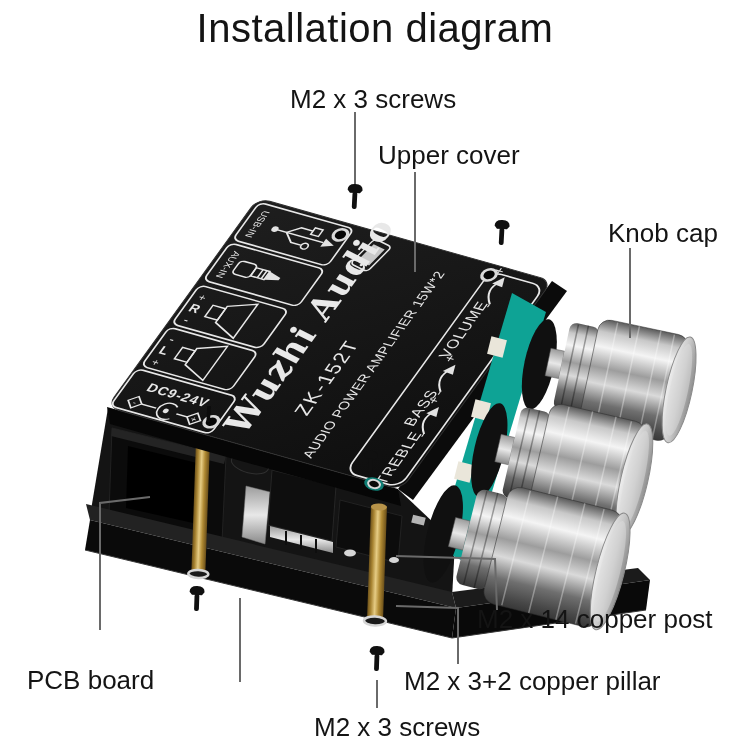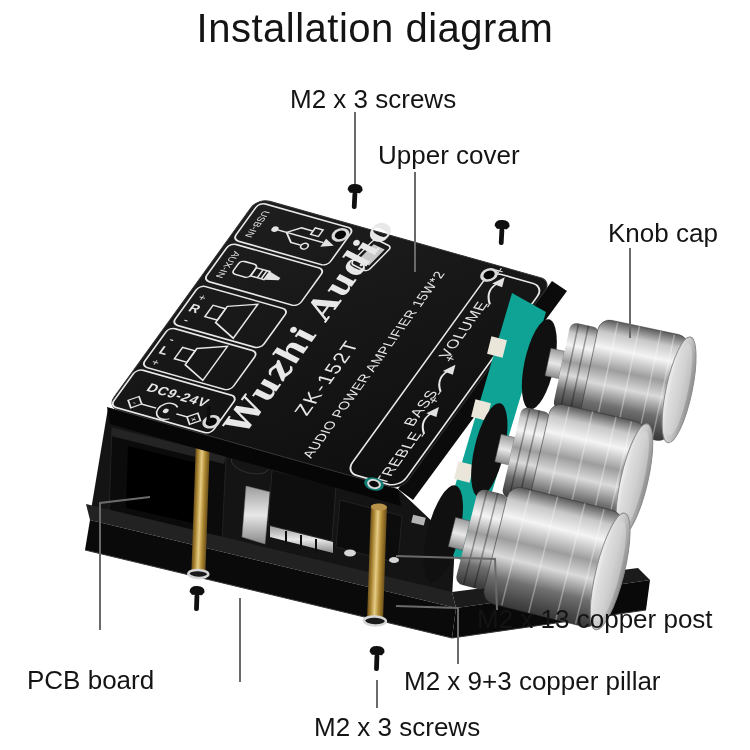--- a/index.html
+++ b/index.html
@@ -267,16 +267,16 @@
       <path class="leader" d="M497,610 L495,559 L396,556"></path>
       <path class="leader" d="M458,664 L458,608 L396,606"></path>
       <path class="leader" d="M377,708 L377,680"></path>
     </g>
   </svg>
 
   <div class="callout" id="c-screws-top">M2 x 3 screws</div>
   <div class="callout" id="c-upper-cover">Upper cover</div>
   <div class="callout" id="c-knob-cap">Knob cap</div>
   <div class="callout" id="c-pcb-board">PCB board</div>
-  <div class="callout" id="c-copper-post">M2 x 13 copper post</div>
-  <div class="callout" id="c-copper-pillar">M2 x 9+3 copper pillar</div>
+  <div class="callout" id="c-copper-post">M2 x 14 copper post</div>
+  <div class="callout" id="c-copper-pillar">M2 x 3+2 copper pillar</div>
   <div class="callout" id="c-screws-bottom">M2 x 3 screws</div>
 </div>
 
 </body></html>

